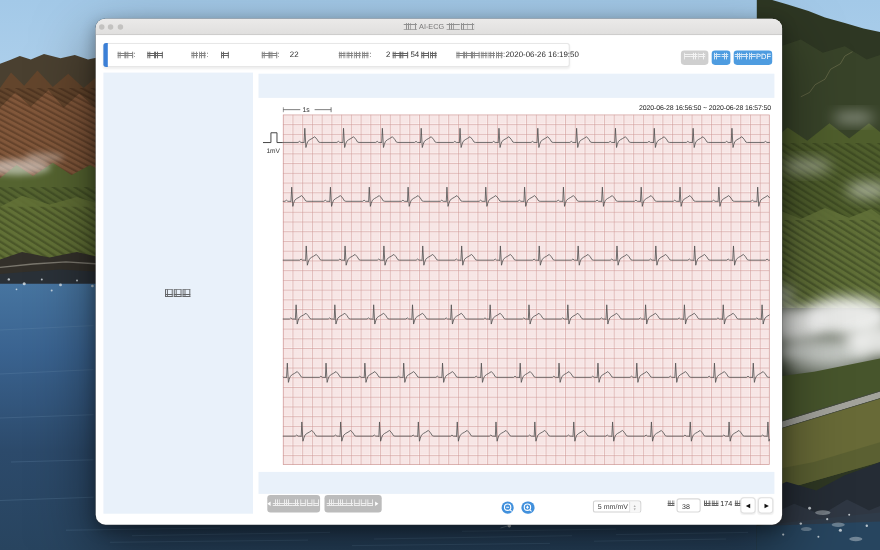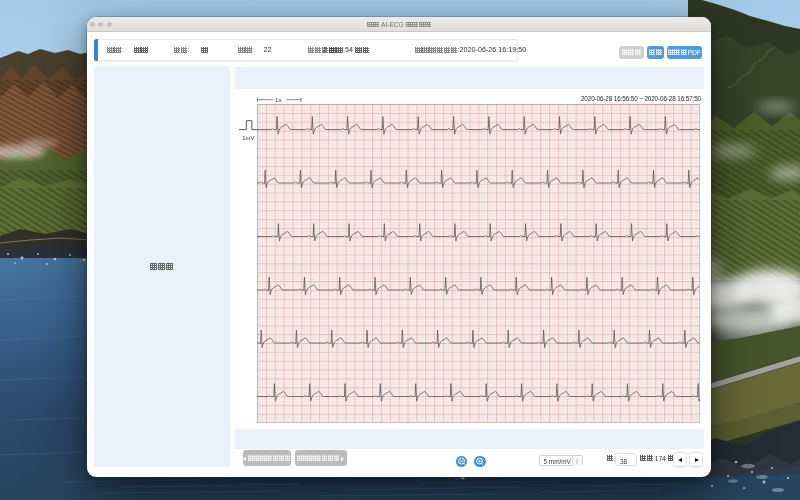--- a/index.html
+++ b/index.html
@@ -163,21 +163,21 @@
 <div id="fbar">
       <span id="fblue"></span>
     </div>
 <span class="fl" style="left:20px"><i class="z"></i><i class="z"></i>:</span>
     <span class="fv" style="left:47px"><i class="z"></i><i class="z"></i></span>
 <span class="fl" style="left:86.6px"><i class="z"></i><i class="z"></i>:</span>
     <span class="fv" style="left:114px"><i class="z"></i></span>
 <span class="fl" style="left:151px"><i class="z"></i><i class="z"></i>:</span>
     <span class="fv" style="left:176.5px">22</span>
 <span class="fl" style="left:220.5px"><i class="z"></i><i class="z"></i><i class="z"></i><i class="z"></i>:</span>
-    <span class="fv" style="left:236px">2 <i class="z"></i><i class="z"></i> 54 <i class="z"></i><i class="z"></i></span>
+    <span class="fv" style="left:264px">2 <i class="z"></i><i class="z"></i> 54 <i class="z"></i><i class="z"></i></span>
 <span class="fl" style="left:328px"><i class="z"></i><i class="z"></i><i class="z"></i><i class="z"></i><i class="z"></i><i class="z"></i>:</span>
     <span class="fv" style="left:372.5px">2020-06-26 16:19:50</span>
 <span class="btn" style="left:532px;width:24.5px;background:#cfcfcf"><i class="z"></i><i class="z"></i><i class="z"></i></span>
 <span class="btn blue" style="left:559.5px;width:17.5px"><i class="z"></i><i class="z"></i></span>
 <span class="btn blue" style="left:580px;width:34.5px"><i class="z"></i><i class="z"></i><i class="z"></i>PDF</span>
 <div id="lpanel">
       <span><i class="z"></i><i class="z"></i><i class="z"></i></span>
     </div>
 <div id="tstrip"></div>
 <div id="dtxt">2020-06-28 16:56:50 ~ 2020-06-28 16:57:50</div>

